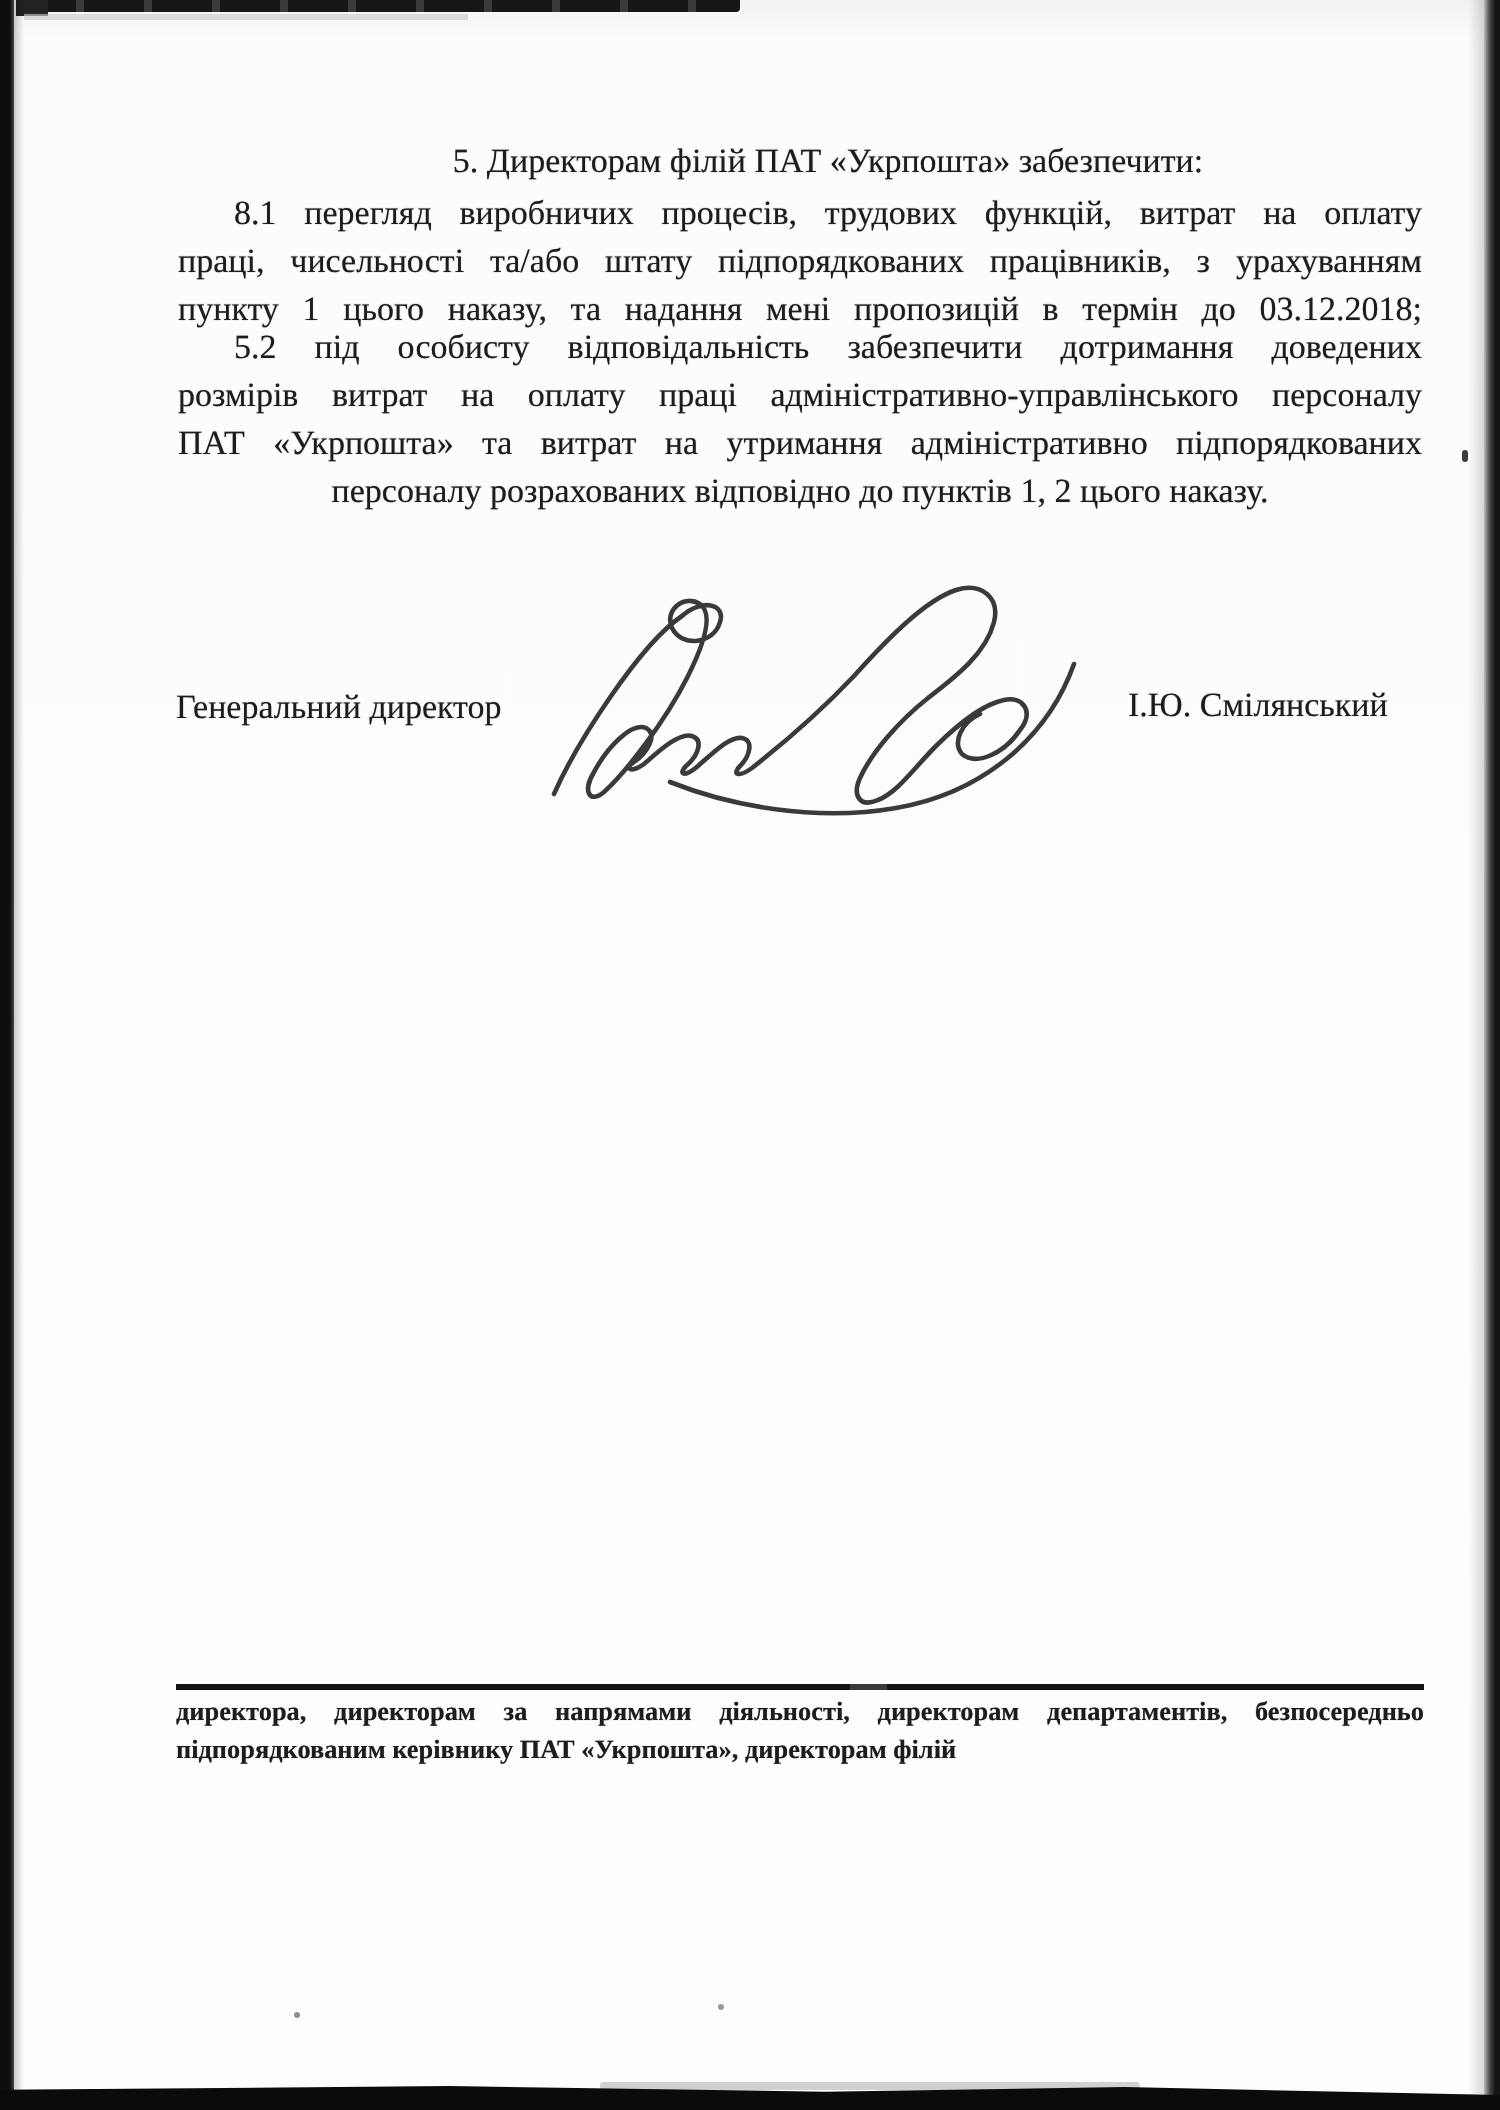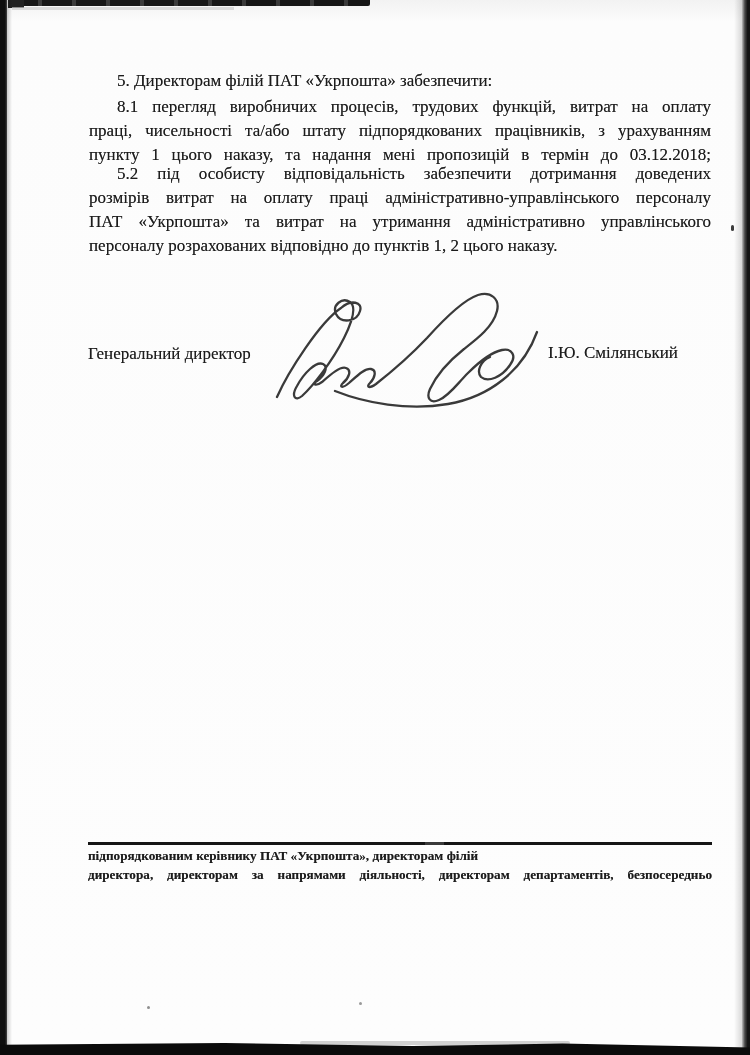--- a/index.html
+++ b/index.html
@@ -36,27 +36,27 @@
   .speck.s3 { left:359px; top:1002px; width:3px; height:3px; background:#9a9a9a; }
   
   .block { position:absolute; left:89px; width:622px; }
   .line {
     font-size:17px; line-height:24px; height:24px; overflow:hidden;
     text-align:justify; white-space:normal;
     text-shadow: 0 0 .5px rgba(20,20,20,.55);
   }
   .line.indent { text-indent:28px; }
   .line.fj::after { content:""; display:inline-block; width:100%; height:0; }
-  .line.plain { text-align:left; }
+  .line.plain { text-align:center; }
   .sig-role {
     position:absolute; left:88px; top:344px; font-size:17px; line-height:19px;
     text-shadow:0 0 .5px rgba(20,20,20,.5);
   }
   .sig-name {
-    position:absolute; left:548px; top:343px; font-size:17px; line-height:19px;
+    position:absolute; left:564px; top:343px; font-size:17px; line-height:19px;
     text-shadow:0 0 .5px rgba(20,20,20,.5);
   }
   #sig-svg { position:absolute; left:0; top:0; width:750px; height:1055px; pointer-events:none; }
   .footer-rule { position:absolute; left:88px; top:842px; width:624px; height:3px;
     background: linear-gradient(90deg,#151515 0 54%, #3a3a3a 54% 57%, #151515 57% 100%); }
   .footer-line {
     font-weight:700; font-size:13.2px; line-height:19.3px; height:19.3px; overflow:hidden;
     text-align:justify; text-shadow:0 0 .4px rgba(20,20,20,.5);
   }
   .footer-line.fj::after { content:""; display:inline-block; width:100%; height:0; }
@@ -86,21 +86,21 @@
 
   <div class="block" style="top:95px">
     <div class="line indent fj">8.1 перегляд виробничих процесів, трудових функцій, витрат на оплату</div>
     <div class="line fj">праці, чисельності та/або штату підпорядкованих працівників, з урахуванням</div>
     <div class="line fj">пункту 1 цього наказу, та надання мені пропозицій в термін до 03.12.2018;</div>
   </div>
 
   <div class="block" style="top:162px">
     <div class="line indent fj">5.2 під особисту відповідальність забезпечити дотримання доведених</div>
     <div class="line fj">розмірів витрат на оплату праці адміністративно-управлінського персоналу</div>
-    <div class="line fj">ПАТ «Укрпошта» та витрат на утримання адміністративно управлінського</div>
+    <div class="line fj">ПАТ «Укрпошта» та витрат на утримання адміністративно підпорядкованих</div>
     <div class="line plain">персоналу розрахованих відповідно до пунктів 1, 2 цього наказу.</div>
   </div>
 
 
   <div class="sig-role">Генеральний директор</div>
 
   <svg id="sig-svg" viewBox="0 0 750 1055" xmlns="http://www.w3.org/2000/svg">
     <g fill="none" stroke="#2c2c2c" stroke-width="2.3" stroke-linecap="round" opacity="0.93">
       <path d="M277,397 C288,372 320,322 341,308
                C351,299 363,302 360,311 C357,322 341,324 336,314 C332,305 342,297 350,302
@@ -113,17 +113,17 @@
                C449,396 457,384 468,373 C479,362 492,352 502,350 C512,348 517,356 510,365
                C502,377 488,383 481,377 C476,371 481,361 490,357"></path>
       <path d="M335,391 C365,403 408,411 448,404 C489,397 523,371 537,332"></path>
     </g>
   </svg>
 
   <div class="sig-name">І.Ю. Смілянський</div>
 
   <div class="footer-rule"></div>
   <div class="block" style="top:846px; left:88px; width:624px">
+    <div class="footer-line fj">директора, директорам за напрямами діяльності, директорам департаментів, безпосередньо</div>
     <div class="footer-line plain">підпорядкованим керівнику ПАТ «Укрпошта», директорам філій</div>
-    <div class="footer-line fj">директора, директорам за напрямами діяльності, директорам департаментів, безпосередньо</div>
   </div>
 
 </div>
 
 </body></html>

